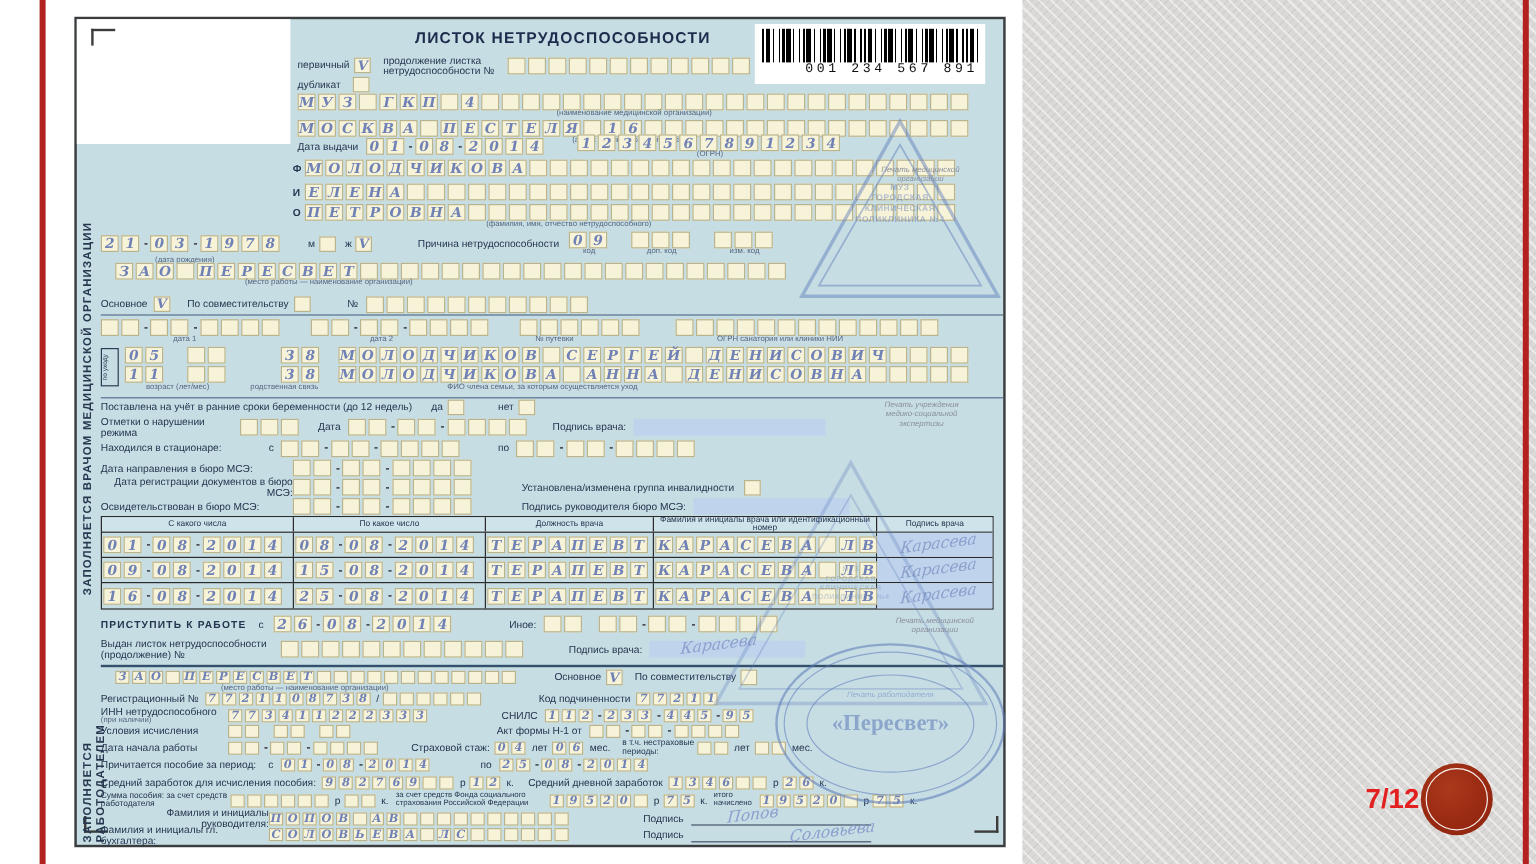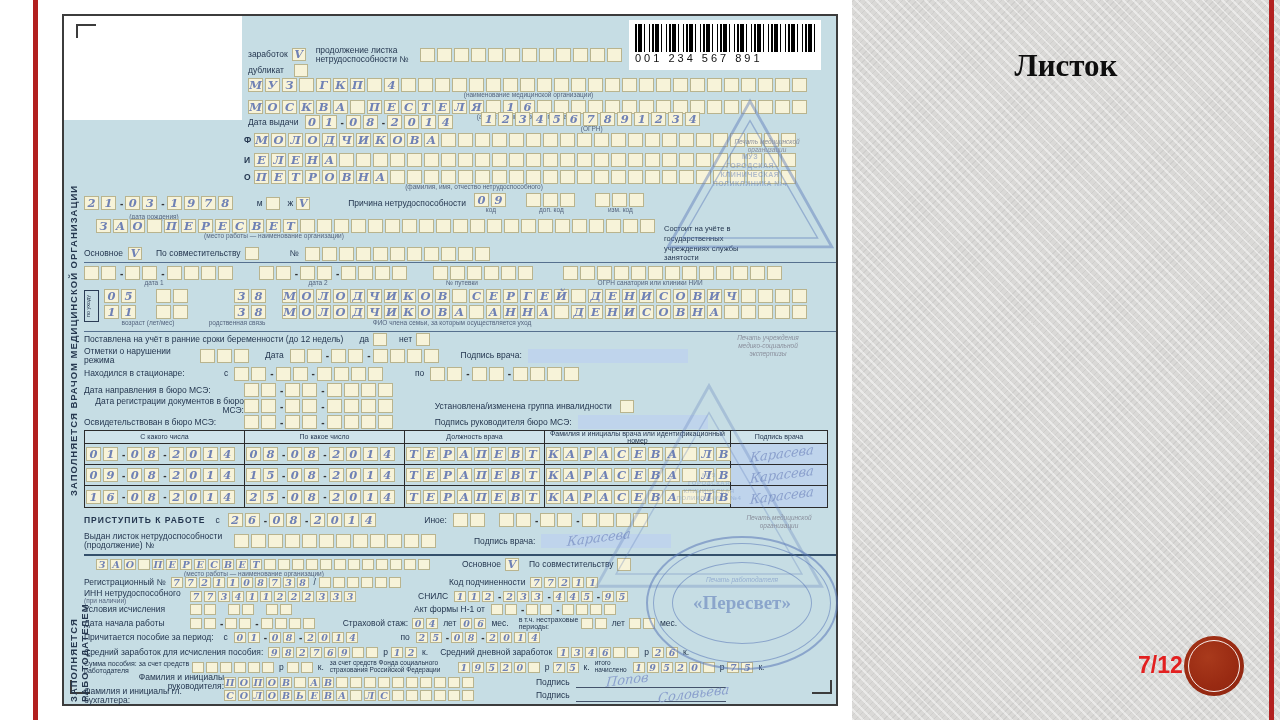--- a/index.html
+++ b/index.html
@@ -30,21 +30,21 @@
   .corner{position:absolute;width:20px;height:14px;border-color:#3c3c3c;border-style:solid;border-width:0;}
   .c-tl{border-top-width:2.5px;border-left-width:2.5px;}
   .c-tr{border-top-width:2.5px;border-right-width:2.5px;}
   .c-bl{border-bottom-width:2.5px;border-left-width:2.5px;}
   .c-br{border-bottom-width:2.5px;border-right-width:2.5px;}
 
   .form-title{position:absolute;left:240px;top:8px;width:330px;text-align:center;font-weight:bold;
     font-size:13px;letter-spacing:1px;color:#1c2c4c;}
   .barcode-box{position:absolute;left:565px;top:4px;width:192px;height:50px;background:#fff;padding:4px 6px 2px;}
   .bars{height:28px;background:repeating-linear-gradient(90deg,#000 0 2px,#fff 2px 3px,#000 3px 7px,#fff 7px 9px,#000 9px 10px,#fff 10px 14px,#000 14px 15px,#fff 15px 17px);}
-  .bar-digits{font-family:Liberation Sans, sans-serif;font-size:11px;letter-spacing:3px;color:#111;text-align:left;}
+  .bar-digits{font-family:Liberation Mono, monospace;font-size:11px;letter-spacing:3px;color:#111;text-align:right;}
 
   .lbl{font-size:8.5px;color:var(--ink);line-height:1.05;}
   .cap{font-size:6.5px;color:#55657f;text-align:center;line-height:1;}
   .row{display:flex;align-items:center;}
   .cells{display:flex;}
   .cell{width:15px;height:14px;background:var(--cell-bg);border:1px solid var(--cell-bd);margin-right:2px;
     display:flex;align-items:center;justify-content:center;
     font-family:"DejaVu Serif",serif;font-style:italic;font-weight:bold;font-size:11.5px;color:var(--hand);flex:none;}
   .sm .cell{width:12px;height:11px;font-size:9.5px;margin-right:2px;}
   .dash{margin:0 2px;font-weight:bold;color:#333;font-size:10px;flex:none;}
@@ -77,41 +77,41 @@
   .underline{border-bottom:1px solid #44536b;height:12px;position:relative;flex:none;}
 </style>
 </head>
 <body>
 
 <div class="gray-panel"></div>
 <div class="red-strip" style="left:33px;"></div>
 <div class="red-strip" style="left:1269px;"></div>
 
 <div class="slide-title">
-  <div>Листок</div>
 </div>
 <div class="page-num">7/12</div>
 <div class="nav-circle"></div>
 
 <div class="form">
 
   <div class="whitebox"></div>
   <span class="corner c-tl" style="left:12px;top:8px;"></span>
   <span class="corner c-tr" style="left:734px;top:9px;"></span>
   <span class="corner c-bl" style="left:6px;top:664px;"></span>
   <span class="corner c-br" style="left:748px;top:664px;"></span>
 
+  <div class="form-title">ЛИСТОК НЕТРУДОСПОСОБНОСТИ</div>
 
   <div class="barcode-box">
     <div class="bars"></div>
     <div class="bar-digits">001 234 567 891</div>
   </div>
 
   <div class="row" style="position:absolute;left:184px;top:30px;">
-    <span class="lbl">заработок</span>
+    <span class="lbl">первичный</span>
     <span class="cb" style="margin-left:4px;">
         <b class="vmark">V</b>
       </span>
     <span class="lbl" style="margin-left:10px;width:104px;">продолжение листка нетрудоспособности №</span>
     <span class="cells">
         <span class="cell"></span>
         <span class="cell"></span>
         <span class="cell"></span>
         <span class="cell"></span>
         <span class="cell"></span>
@@ -674,21 +674,21 @@
         <span class="cap" style="margin-left:20px;width:88px;">возраст (лет/мес)</span>
         <span class="cap" style="width:90px;">родственная связь</span>
         <span class="cap" style="width:340px;">ФИО члена семьи, за которым осуществляется уход</span>
       </div>
     </div>
 
     <div class="row" style="height:14px;">
       <span class="lbl">Поставлена на учёт в ранние сроки беременности (до 12 недель)</span>
       <span class="lbl" style="margin-left:16px;">да</span>
       <span class="cb" style="margin-left:4px;"></span>
-      <span class="lbl" style="margin-left:12px;">нет</span>
+      <span class="lbl" style="margin-left:28px;">нет</span>
       <span class="cb" style="margin-left:4px;"></span>
     </div>
 
     <div class="row" style="height:19px;">
       <span class="lbl" style="width:116px;">Отметки о нарушении режима</span>
       <span class="cells">
           <span class="cell"></span>
           <span class="cell"></span>
           <span class="cell"></span>
         </span>
@@ -1512,21 +1512,20 @@
           </span>
         <span class="gap" style="width:60px;"></span>
         <span class="lbl">Подпись</span>
         <span class="underline" style="width:150px;margin-left:6px;">
           <span class="sig" style="left:55%;">Соловьева</span>
         </span>
       </div>
     </div>
   </div>
 
-  <div class="lbl" style="position:absolute;left:600px;top:208px;width:104px;font-size:7.5px;line-height:1.3;">Состоит на учёте в государственных учреждениях службы занятости</div>
 
   <div class="stamp" style="left:596px;top:78px;width:180px;height:160px;opacity:.45;">
     <svg width="180" height="160" viewBox="0 0 100 90">
       <path d="M50 4 L96 86 L4 86 Z" fill="none" stroke="currentColor" stroke-width="1.6"></path>
       <path d="M50 15 L88 81 L12 81 Z" fill="none" stroke="currentColor" stroke-width=".8"></path>
     </svg>
     <div class="tri-text" style="position:absolute;left:20px;top:58px;width:140px;">
       <div>МУЗ</div>
       <div>ГОРОДСКАЯ</div>
       <div>КЛИНИЧЕСКАЯ</div>

